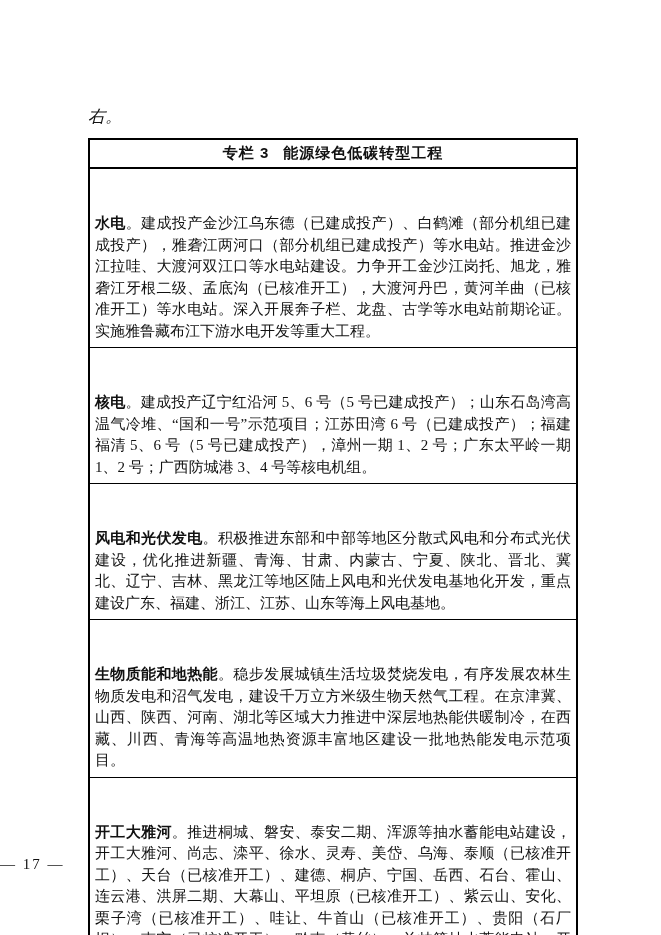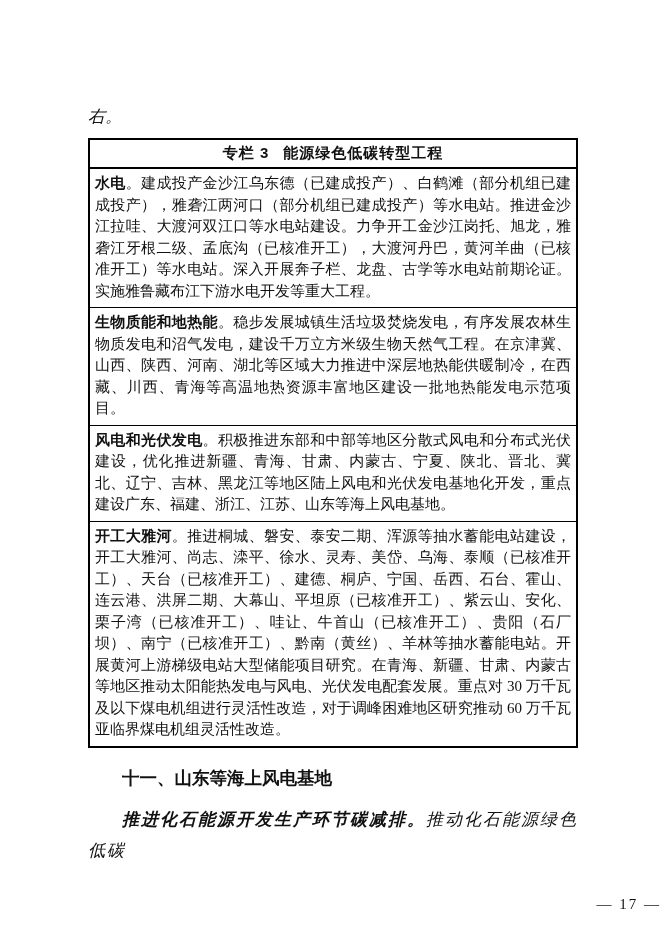--- a/index.html
+++ b/index.html
@@ -24,20 +24,21 @@
     font-weight:bold; font-size:15px;
     padding:4px 8px;
     letter-spacing:1px;
   }
   .box-header .gap { display:inline-block; width:14px; }
   .box-row {
     border-bottom:1px solid #000;
     padding:3px 5px 5px 5px;
     font-size:15px; line-height:21.5px;
     text-align:justify;
+    margin-top:40px;
   }
   .box-row:last-child { border-bottom:none; }
   .row-label {
     font-family:"Liberation Sans","DejaVu Sans",sans-serif;
     font-weight:bold;
   }
 
   .section-heading {
     margin-top:17px;
     padding-left:34px;
@@ -51,48 +52,51 @@
     text-indent:34px;
     font-size:17px;
     font-style:italic;
     letter-spacing:2px;
     line-height:30px;
     text-align:justify;
   }
   .body-paragraph .lead { font-weight:bold;font-family:Liberation Mono, monospace; }
 
   .page-number {
-    position:absolute; left:0; top:896px; width:661px;
-    text-align:right; font-size:15px; letter-spacing:2px;
+    position:absolute; left:0; top:856px; width:661px;
+    text-align:left; font-size:15px; letter-spacing:2px;
   }
 </style>
 </head>
 <body>
 
 <div class="page">
   <div class="content">
 
     <p class="top-text">右。</p>
 
     <div class="box">
       <div class="box-header">
         <span>专栏 3</span><span class="gap"></span><span>能源绿色低碳转型工程</span>
       </div>
 
       <div class="box-row">
         <span class="row-label">水电</span><span>。建成投产金沙江乌东德（已建成投产）、白鹤滩（部分机组已建成投产），雅砻江两河口（部分机组已建成投产）等水电站。推进金沙江拉哇、大渡河双江口等水电站建设。力争开工金沙江岗托、旭龙，雅砻江牙根二级、孟底沟（已核准开工），大渡河丹巴，黄河羊曲（已核准开工）等水电站。深入开展奔子栏、龙盘、古学等水电站前期论证。实施雅鲁藏布江下游水电开发等重大工程。</span>
       </div>
 
-
       <div class="box-row">
-        <span class="row-label">生物质能和地热能</span><span>。稳步发展城镇生活垃圾焚烧发电，有序发展农林生物质发电和沼气发电，建设千万立方米级生物天然气工程。在京津冀、山西、陕西、河南、湖北等区域大力推进中深层地热能供暖制冷，在西藏、川西、青海等高温地热资源丰富地区建设一批地热能发电示范项目。</span>
+        <span class="row-label">核电</span><span>。建成投产辽宁红沿河 5、6 号（5 号已建成投产）；山东石岛湾高温气冷堆、“国和一号”示范项目；江苏田湾 6 号（已建成投产）；福建福清 5、6 号（5 号已建成投产），漳州一期 1、2 号；广东太平岭一期 1、2 号；广西防城港 3、4 号等核电机组。</span>
       </div>
 
       <div class="box-row">
         <span class="row-label">风电和光伏发电</span><span>。积极推进东部和中部等地区分散式风电和分布式光伏建设，优化推进新疆、青海、甘肃、内蒙古、宁夏、陕北、晋北、冀北、辽宁、吉林、黑龙江等地区陆上风电和光伏发电基地化开发，重点建设广东、福建、浙江、江苏、山东等海上风电基地。</span>
+      </div>
+
+      <div class="box-row">
+        <span class="row-label">生物质能和地热能</span><span>。稳步发展城镇生活垃圾焚烧发电，有序发展农林生物质发电和沼气发电，建设千万立方米级生物天然气工程。在京津冀、山西、陕西、河南、湖北等区域大力推进中深层地热能供暖制冷，在西藏、川西、青海等高温地热资源丰富地区建设一批地热能发电示范项目。</span>
       </div>
 
       <div class="box-row">
         <span class="row-label">开工大雅河</span><span>。推进桐城、磐安、泰安二期、浑源等抽水蓄能电站建设，开工大雅河、尚志、滦平、徐水、灵寿、美岱、乌海、泰顺（已核准开工）、天台（已核准开工）、建德、桐庐、宁国、岳西、石台、霍山、连云港、洪屏二期、大幕山、平坦原（已核准开工）、紫云山、安化、栗子湾（已核准开工）、哇让、牛首山（已核准开工）、贵阳（石厂坝）、南宁（已核准开工）、黔南（黄丝）、羊林等抽水蓄能电站。开展黄河上游梯级电站大型储能项目研究。在青海、新疆、甘肃、内蒙古等地区推动太阳能热发电与风电、光伏发电配套发展。重点对 30 万千瓦及以下煤电机组进行灵活性改造，对于调峰困难地区研究推动 60 万千瓦亚临界煤电机组灵活性改造。</span>
       </div>
     </div>
 
     <h2 class="section-heading">十一、山东等海上风电基地</h2>
 
     <p class="body-paragraph">

